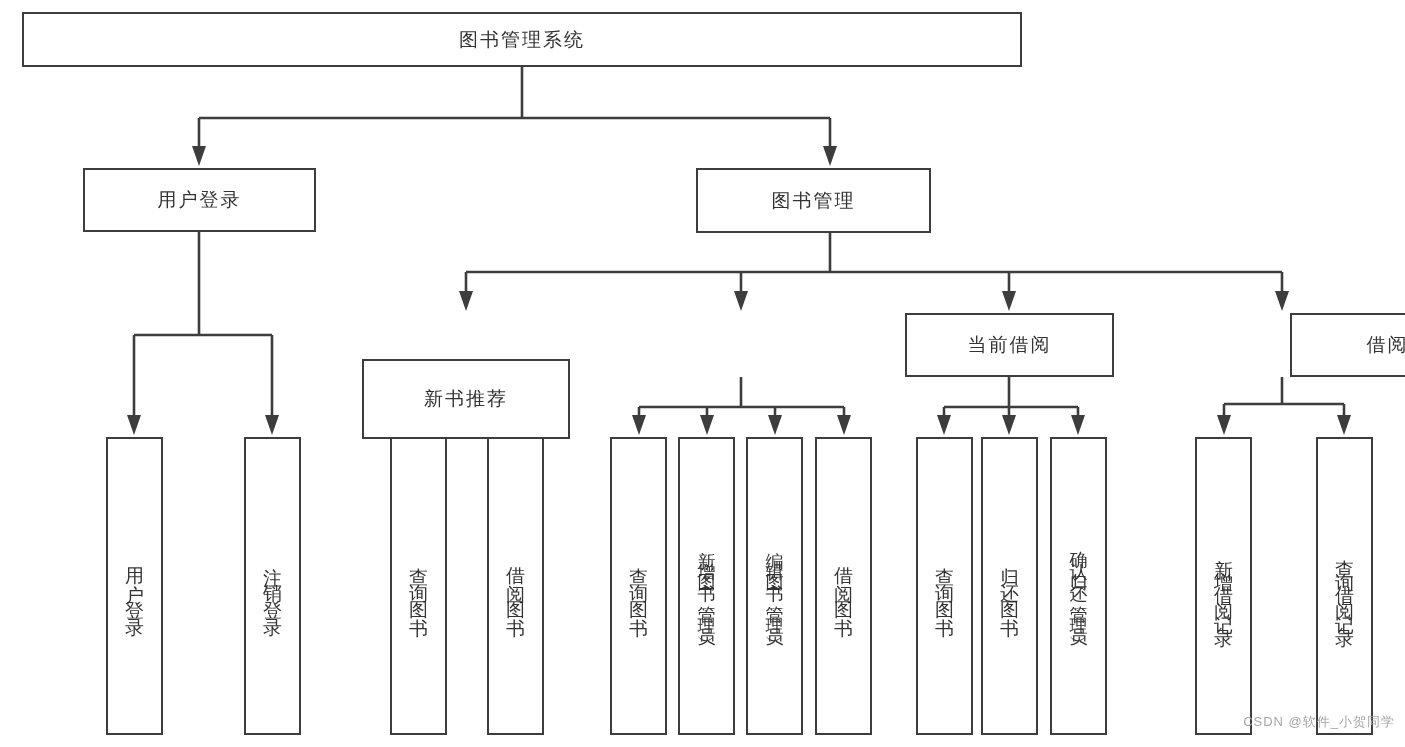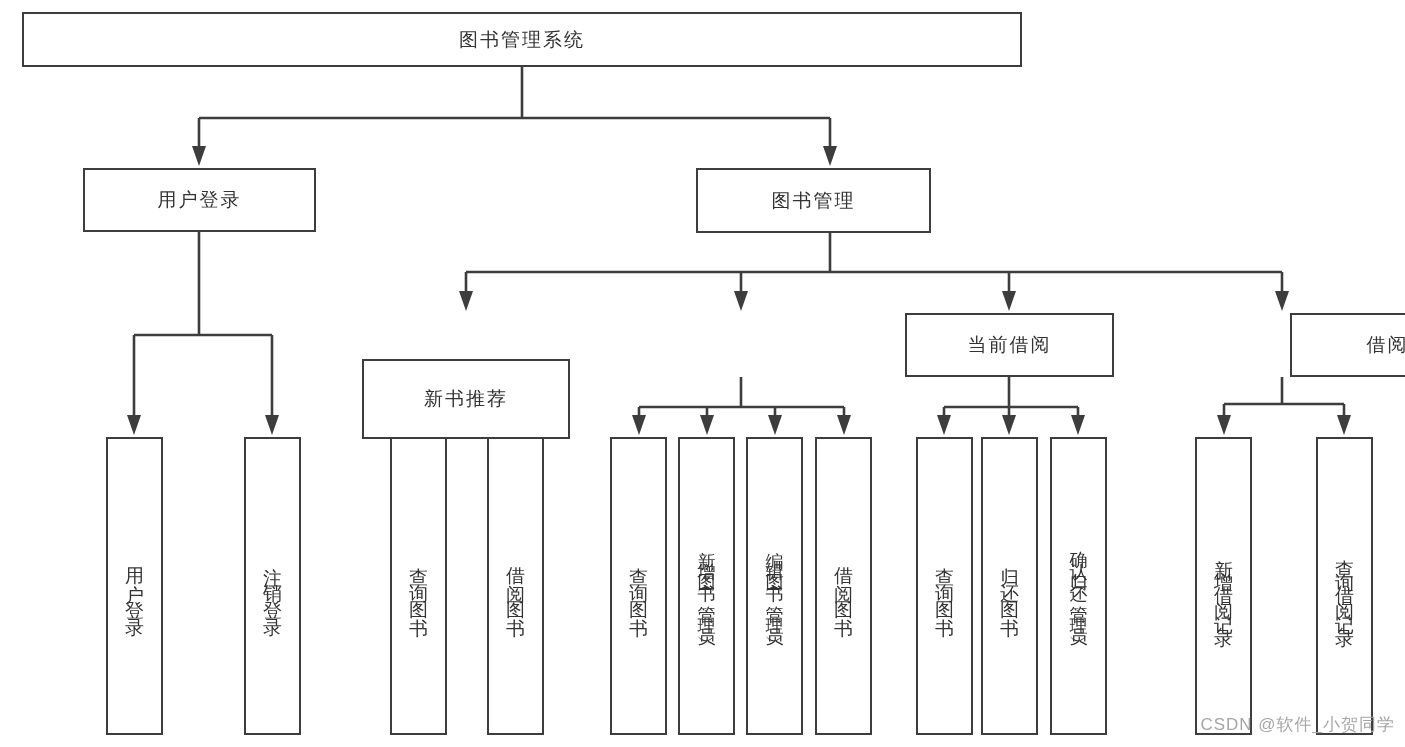--- a/index.html
+++ b/index.html
@@ -77,21 +77,21 @@
   .n-d1 { left: 916px;  }
   .n-d2 { left: 981px;  }
   .n-d3 { left: 1050px; }
   .n-e1 { left: 1195px; }
   .n-e2 { left: 1316px; }
 
   .watermark {
     position: absolute;
     top: 713px;
     right: 10px;
-    font-size: 17px;
+    font-size: 13px;
     letter-spacing: 1px;
     color: var(--watermark);
     z-index: 10;
   }
 </style>
 </head>
 <body>
 
 <div class="canvas">
 

